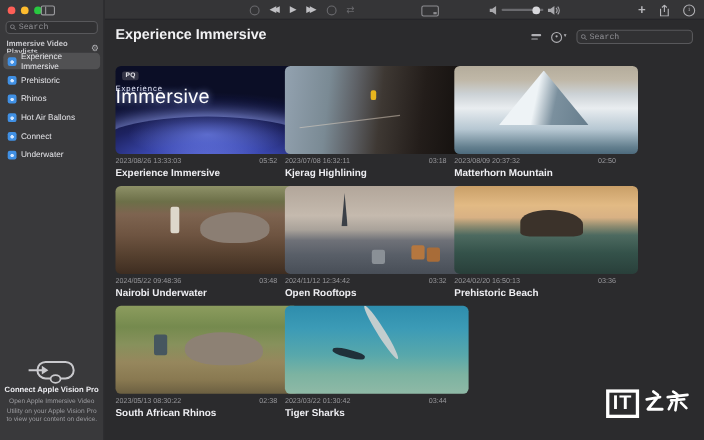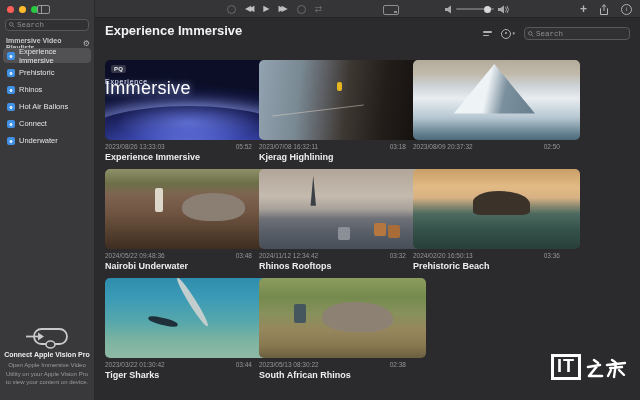--- a/index.html
+++ b/index.html
@@ -106,21 +106,21 @@
   .t6 .fa{width:34%;height:30%;left:36%;top:28%;background:#3b322a;border-radius:45% 55% 15% 15%;}
   
   .t7{background:linear-gradient(180deg,#8c9c5e 0%,#758a4e 24%,#87915c 44%,#96875d 64%,#897951 84%,#6b5f41 100%);}
   .t7 .fa{width:42%;height:38%;left:38%;top:30%;background:#8d8174;border-radius:48% 55% 38% 45%;}
   .t7 .fb{width:7%;height:24%;left:21%;top:32%;background:#46565f;border-radius:2px;}
   
   .t8{background:linear-gradient(180deg,#2e8dad 0%,#3c9bb6 26%,#58a8ab 56%,#7cb3a1 78%,#8fb9a6 100%);}
   .t8 .fa{width:34%;height:9%;left:40%;top:8%;background:#c2cdce;border-radius:50%;transform:rotate(58deg);transform-origin:20% 50%;}
   .t8 .fb{width:18%;height:9%;left:26%;top:50%;background:#20303a;border-radius:40%;transform:rotate(14deg);}
   
-  .wm{position:absolute;right:12px;bottom:20px;display:flex;align-items:flex-end;gap:5px;z-index:9;}
+  .wm{position:absolute;right:12px;bottom:20px;display:flex;align-items:flex-start;gap:5px;z-index:9;}
   .wm-it{font-size:18px;font-weight:bold;color:#fff;border:3px solid #fff;padding:0 3px;
          line-height:1.1;letter-spacing:1px;}
   
   svg{display:block;}
 </style>
 </head>
 <body>
 
 <div class="titlebar">
   <div class="playbar">
@@ -264,20 +264,21 @@
     </div>
 
     <div class="card">
       <div class="thumb t3">
         <span class="fa"></span>
       </div>
       <div class="meta">
         <span>2023/08/09 20:37:32</span>
         <span>02:50</span>
       </div>
+      <div class="ctitle">Matterhorn Mountain</div>
     </div>
 
     <div class="card">
       <div class="thumb t4">
         <span class="fa"></span>
         <span class="fb"></span>
       </div>
       <div class="meta">
         <span>2024/05/22 09:48:36</span>
         <span>03:48</span>
@@ -287,56 +288,56 @@
 
     <div class="card">
       <div class="thumb t5">
         <span class="fa"></span>
         <span class="fb"></span>
       </div>
       <div class="meta">
         <span>2024/11/12 12:34:42</span>
         <span>03:32</span>
       </div>
-      <div class="ctitle">Rhinos Rooftops</div>
+      <div class="ctitle">Open Rooftops</div>
     </div>
 
     <div class="card">
       <div class="thumb t6">
         <span class="fa"></span>
       </div>
       <div class="meta">
         <span>2024/02/20 16:50:13</span>
         <span>03:36</span>
       </div>
       <div class="ctitle">Prehistoric Beach</div>
     </div>
 
     <div class="card">
+      <div class="thumb t7">
+        <span class="fa"></span>
+        <span class="fb"></span>
+      </div>
+      <div class="meta">
+        <span>2023/05/13 08:30:22</span>
+        <span>02:38</span>
+      </div>
+      <div class="ctitle">South African Rhinos</div>
+    </div>
+
+    <div class="card">
       <div class="thumb t8">
         <span class="fa"></span>
         <span class="fb"></span>
       </div>
       <div class="meta">
         <span>2023/03/22 01:30:42</span>
         <span>03:44</span>
       </div>
       <div class="ctitle">Tiger Sharks</div>
-    </div>
-
-    <div class="card">
-      <div class="thumb t7">
-        <span class="fa"></span>
-        <span class="fb"></span>
-      </div>
-      <div class="meta">
-        <span>2023/05/13 08:30:22</span>
-        <span>02:38</span>
-      </div>
-      <div class="ctitle">South African Rhinos</div>
     </div>
 
   </div>
 </div>
 
 <div class="wm">
   <span class="wm-it">IT</span>
   <svg width="42" height="22" viewBox="0 0 42 22">
     <path d="M8 2 L12 5 M2 9 L14 7 M12 7 L3 18 L16 18" stroke="#ffffff" stroke-width="2.6" fill="none" stroke-linecap="round" stroke-linejoin="round"></path>
     <path d="M26 2 L29 4 M21 7 L39 5 M24 10 L36 9 M30 5 L28 19 M25 12 L22 18 M33 12 L38 17" stroke="#ffffff" stroke-width="2.4" fill="none" stroke-linecap="round"></path>

